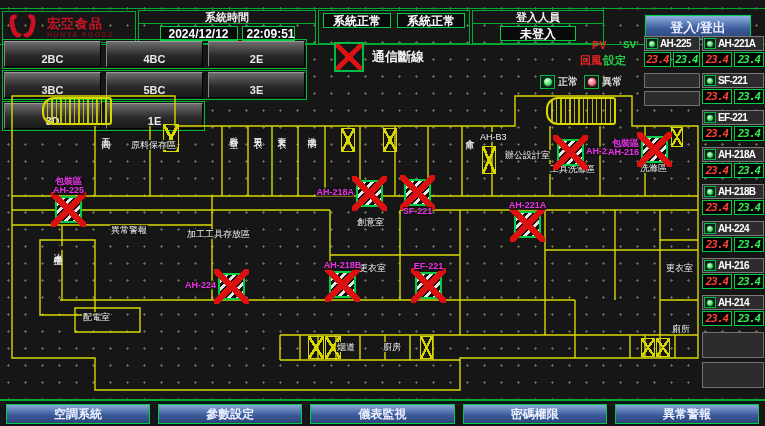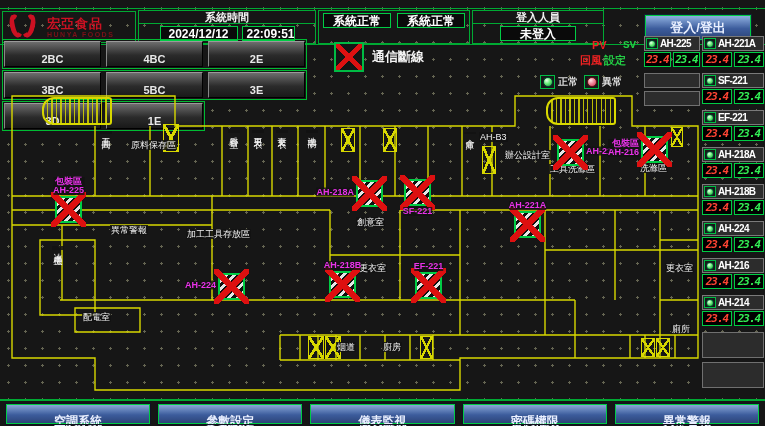--- a/index.html
+++ b/index.html
@@ -83,21 +83,21 @@
     font-family:"DejaVu Sans Mono",monospace;font-style:italic;font-weight:bold;font-size:11px;
     color:#ff4433;text-align:center;letter-spacing:-1px;}
   .seg.sv{color:#33ee55;}
   .uempty-sm{height:15px;background:#2c2c2c;border:1px solid #707070;margin-bottom:3px;}
   .uempty-lg{height:26px;background:#2c2c2c;border:1px solid #707070;margin-bottom:4px;}
   
   .bottomnav{position:absolute;left:0;right:0;top:399px;height:27px;display:flex;gap:8px;
     padding:3px 6px 2px;border-top:2px solid #0a3;}
   .nav-btn{flex:1;background:linear-gradient(#8aa8d8,#3c5c9c 55%,#2c4478);
     border:1px solid #0c4;outline:1px solid #112;color:#eaf0ff;font-weight:bold;font-size:12px;
-    font-family:"Liberation Sans",sans-serif;cursor:pointer;padding:8px;}
+    font-family:"Liberation Sans",sans-serif;cursor:pointer;padding:0;}
 </style>
 </head>
 <body>
 
 <div class="screen">
 
   <div class="header">
     <div class="logo-box">
       <div class="logo-glyph">
           <span class="c1"></span>

